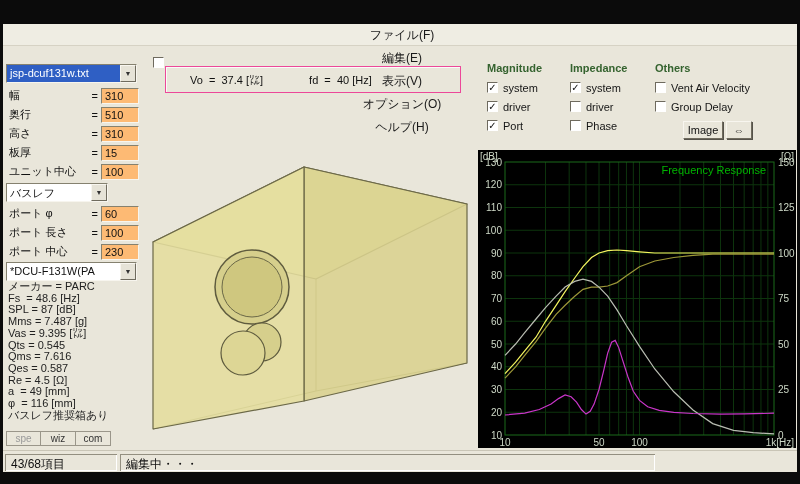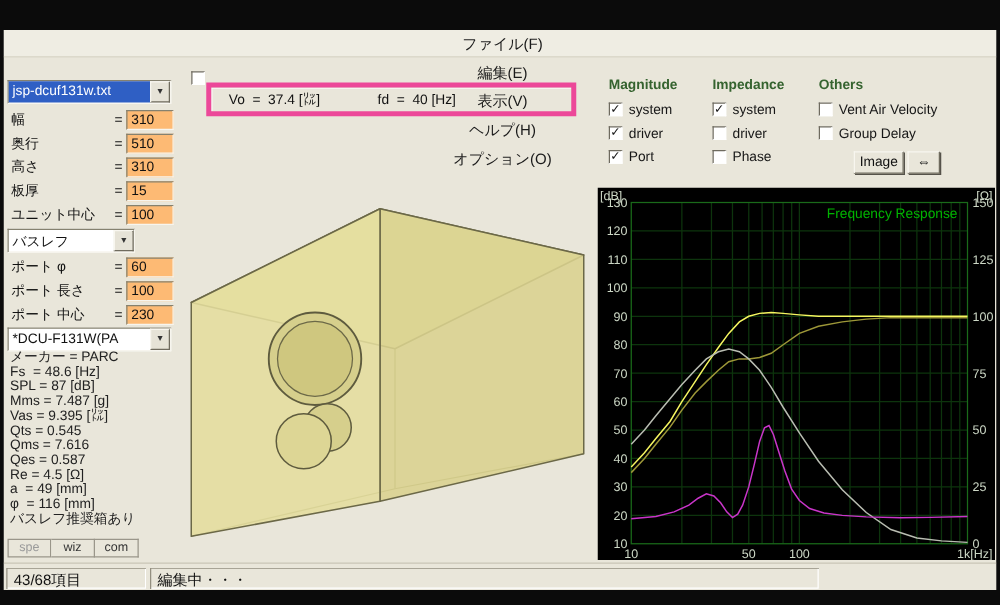--- a/index.html
+++ b/index.html
@@ -29,21 +29,21 @@
   .f-input{width:38px;height:16px;font-size:11px;font-family:"Liberation Sans",sans-serif;background:#fdba74;border:1px solid;border-color:#85816f #f7f5ee #f7f5ee #85816f;padding:5px 3px;color:#111;}
   
   #specs{position:absolute;left:5px;top:257px;font-size:11px;line-height:11.7px;color:#222;white-space:pre;}
   
   .cb{width:11px;height:11px;background:#fff;border:1px solid;border-color:#6e6a5e #fff #fff #6e6a5e;font-size:10px;line-height:9px;text-align:center;color:#111;flex:0 0 auto;}
   .cb-row{display:flex;align-items:center;height:19px;}
   .cb-label{font-size:11px;color:#161616;margin-left:5px;white-space:nowrap;}
   .po-col{position:absolute;top:38px;}
   .po-title{font-size:11px;font-weight:bold;margin-bottom:4px;}
   
-  .groupbox{position:absolute;left:162px;top:42px;width:296px;height:27px;border:4px solid #ec4899;box-shadow:inset 1px 1px 0 rgba(255,255,255,.8);display:flex;align-items:center;gap:46px;padding-left:14px;}
+  .groupbox{position:absolute;left:162px;top:42px;width:296px;height:27px;border:1px solid #ec4899;box-shadow:inset 1px 1px 0 rgba(255,255,255,.8);display:flex;align-items:center;gap:46px;padding-left:24px;}
   .gb-text{font-size:11px;color:#111;white-space:pre;}
   
   .btn{position:absolute;height:18px;background:#e9e6da;border:1px solid;border-color:#f8f6ef #6f6b5e #6f6b5e #f8f6ef;box-shadow:1px 1px 0 #55524a;font-size:11px;text-align:center;line-height:16px;color:#111;}
   
   #tabs{position:absolute;left:3px;top:407px;display:flex;}
   .tab{width:35px;height:15px;border:1px solid #9a968a;border-left-width:0;background:#e9e6da;font-size:10px;text-align:center;line-height:13px;color:#333;}
   .tab:first-child{border-left-width:1px;}
   .tab.dimmed{color:#9a9a9a;}
   
   .statusbar{position:absolute;left:0;top:426px;width:794px;height:22px;background:#e9e6da;border-top:1px solid #c9c5b6;}
@@ -60,22 +60,22 @@
 
 <div class="window">
 
 
   <div class="client">
 
     <div class="menubar" id="menubar">
         <span class="menu-item">ファイル(F)</span>
         <span class="menu-item">編集(E)</span>
         <span class="menu-item">表示(V)</span>
+        <span class="menu-item">オプション(O)</span>
         <span class="menu-item">ヘルプ(H)</span>
-        <span class="menu-item">オプション(O)</span>
       </div>
 
     <div class="dropdown" style="left:3px;top:40px;width:131px">
       <div class="dd-text selected">jsp-dcuf131w.txt</div>
       <div class="dd-btn">▼</div>
     </div>
 
     <div class="rows" id="dim-rows" style="left:2px;top:62px">
         <div class="field-row">
           <span class="f-label">幅</span>

